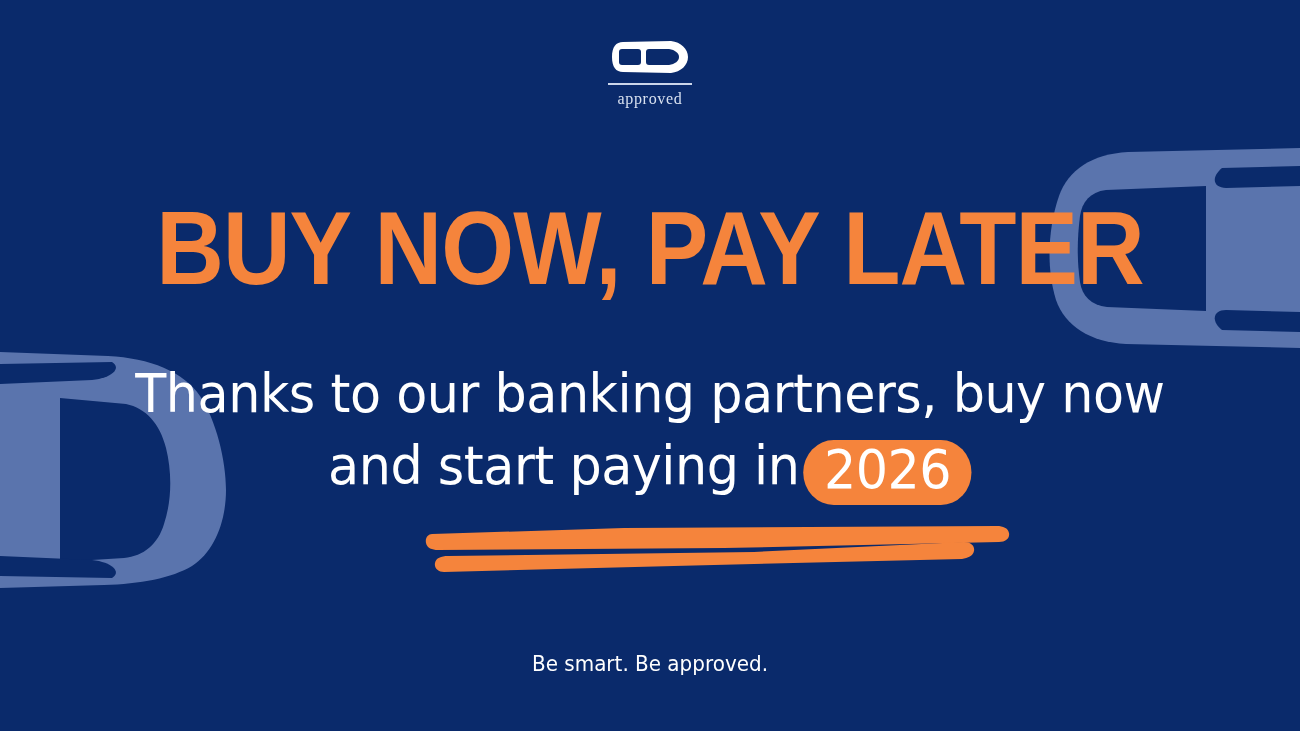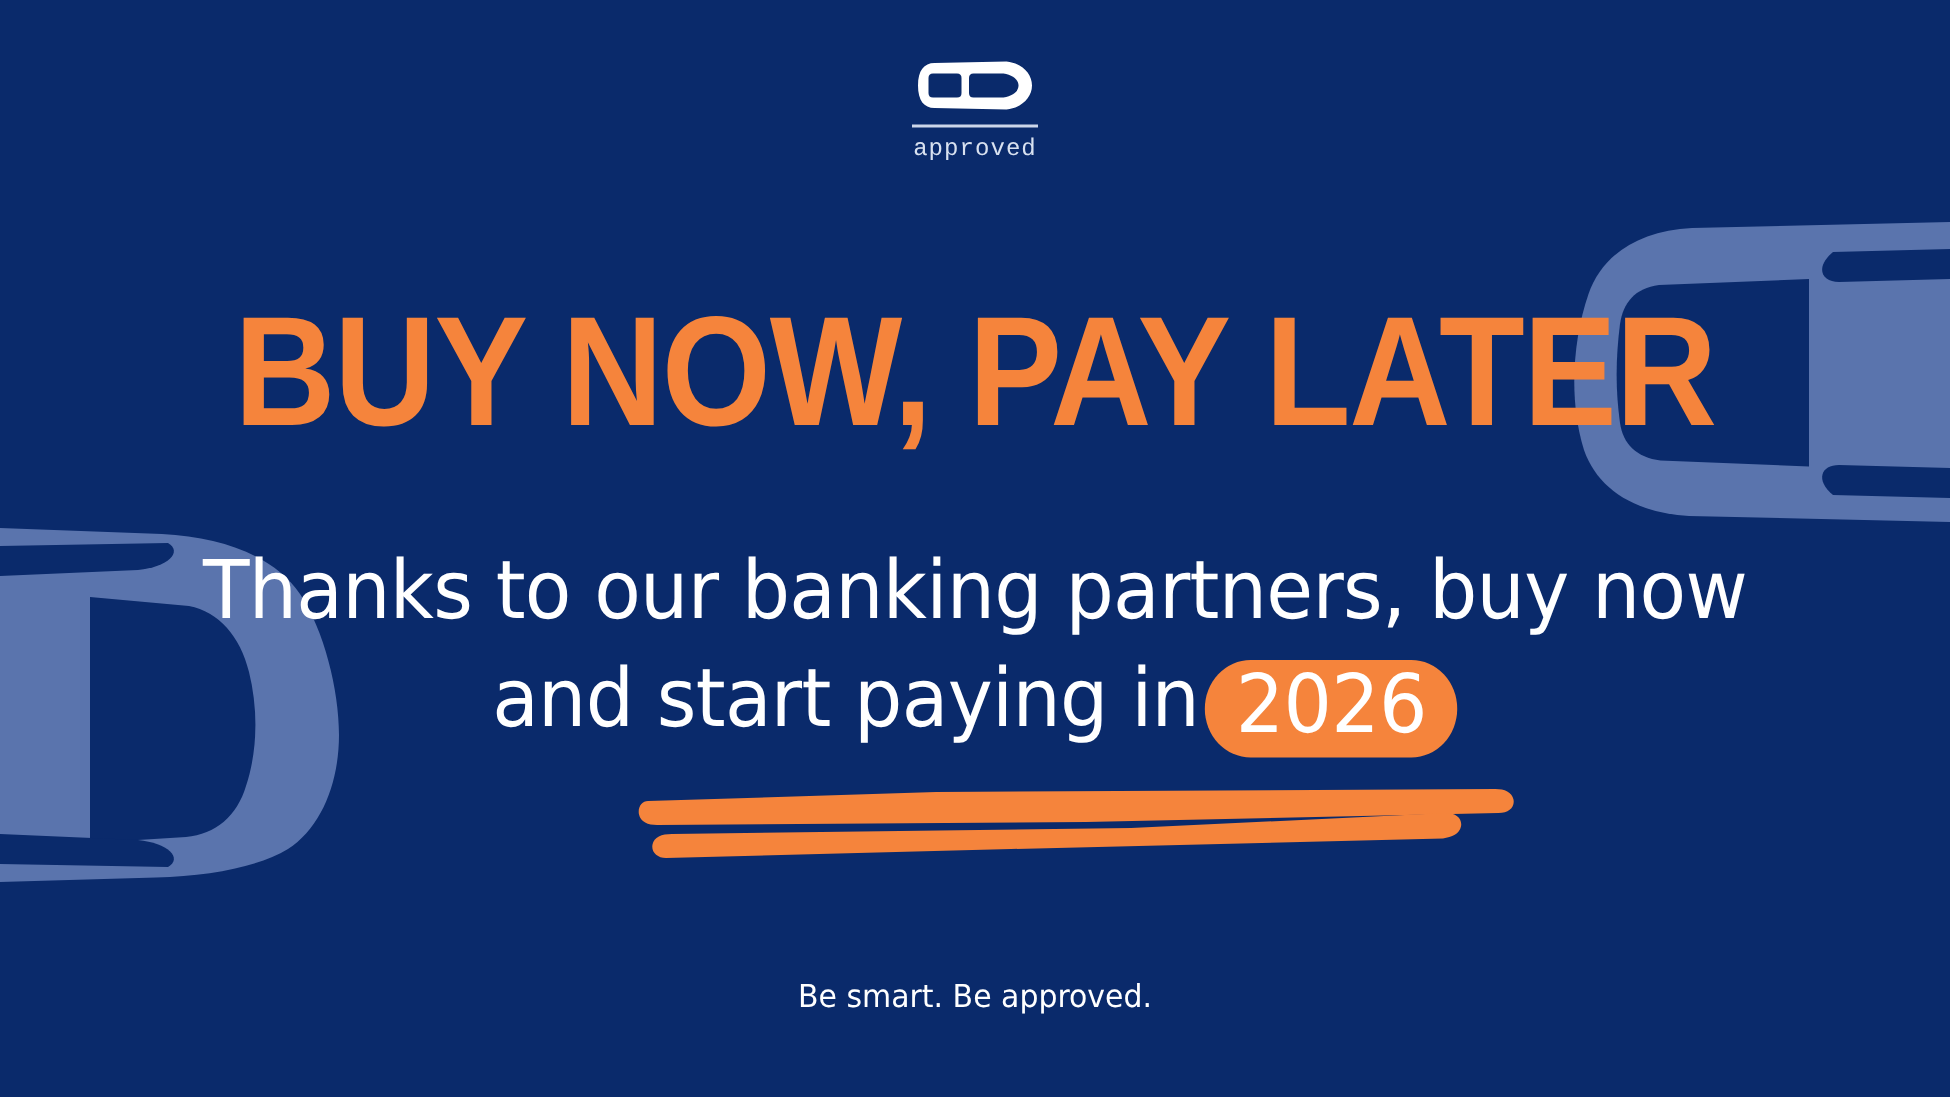--- a/index.html
+++ b/index.html
@@ -42,21 +42,21 @@
   }
   .logo-mark { display:block; }
   .logo-rule {
     width:84px;
     height:2px;
     background:#ccd6ea;
     margin-top:7px;
   }
   .logo-word {
     margin-top:6px;
-    font-family:Liberation Mono, monospace;
+    font-family:Liberation Serif, serif;
     font-size:16px;
     letter-spacing:0.7px;
     color:#d8e1f0;
     line-height:1;
   }
 
   
   .headline {
     position:absolute;
     top:196px;

